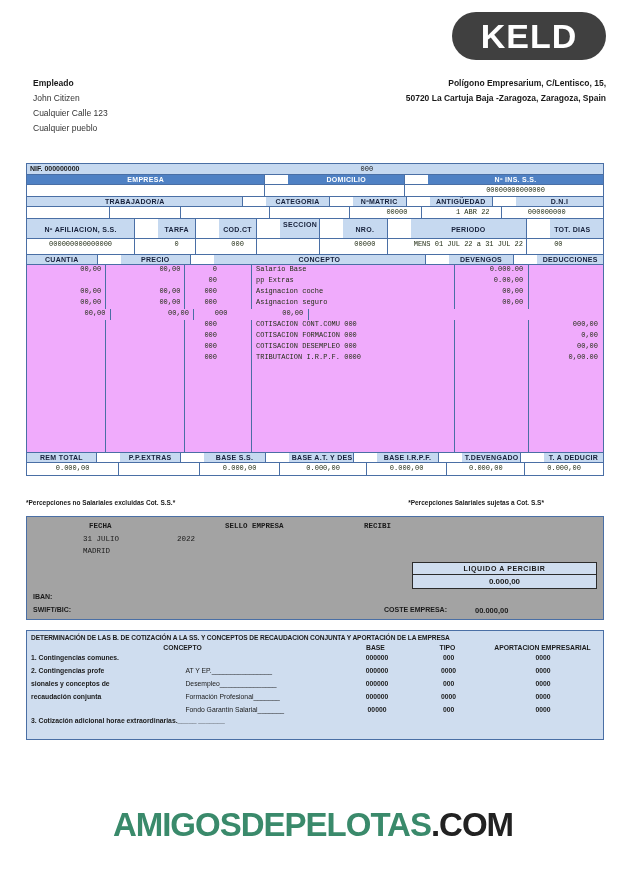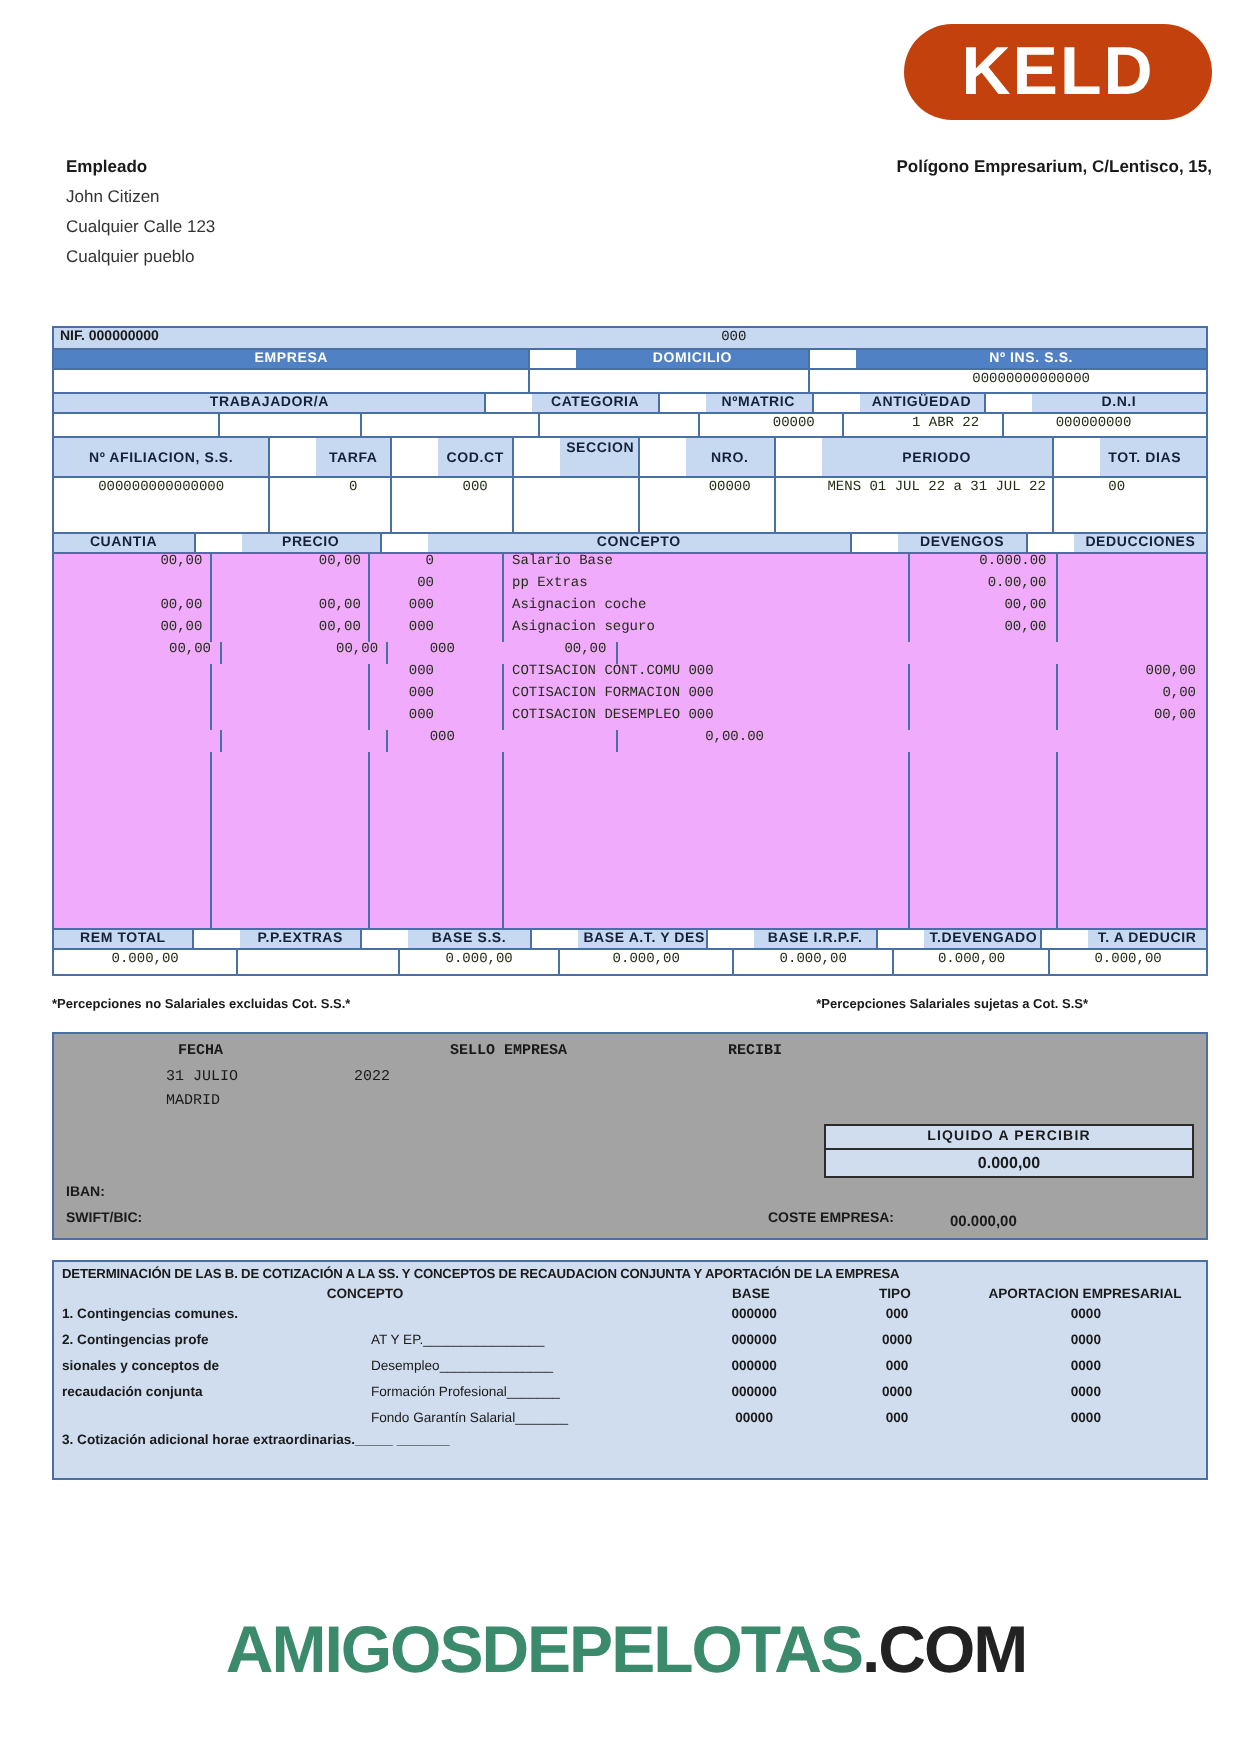--- a/index.html
+++ b/index.html
@@ -9,21 +9,21 @@
     font-family:"Liberation Sans", sans-serif;
     color:#1a1a1a;
     position:relative;
     overflow:hidden;
   }
 
   
   .logo-keld{
     position:absolute;left:452px;top:12px;
     width:154px;height:48px;
-    background:#c2410c;
+    background:#404040;
     border-radius:24px;
     display:flex;align-items:center;justify-content:center;
   }
   .logo-keld span{
     color:#ffffff;
     font-weight:bold;
     font-size:34px;
     letter-spacing:1px;
     font-family:"Liberation Sans", sans-serif;
   }
@@ -154,20 +154,21 @@
 
 <div class="employee-block">
   <div class="lbl">Empleado</div>
   <div class="ln">John Citizen</div>
   <div class="ln">Cualquier Calle 123</div>
   <div class="ln">Cualquier pueblo</div>
 </div>
 
 <div class="company-addr">
   <div>Polígono Empresarium, C/Lentisco, 15,</div>
+  <div>50720 La Cartuja Baja -Zaragoza, Zaragoza, Spain</div>
 </div>
 
 <div class="slip">
 
   <div class="nifstrip">
     <div class="a">NIF. 000000000</div>
     <div class="b">000</div>
   </div>
 
   <div class="row bb">
@@ -200,21 +201,21 @@
 
   <div class="row bb" style="height:20px">
     <div class="cell hdr-light" style="width:25%;line-height:20px">Nº AFILIACION, S.S.</div>
     <div class="cell hdr-light" style="width:8.5%;line-height:20px">TARFA</div>
     <div class="cell hdr-light" style="width:8.5%;line-height:20px">COD.CT</div>
     <div class="cell hdr-light" style="width:9%;line-height:9px;padding-top:1px;white-space:normal">SECCION</div>
     <div class="cell hdr-light" style="width:10%;line-height:20px">NRO.</div>
     <div class="cell hdr-light" style="width:27%;line-height:20px">PERIODO</div>
     <div class="cell hdr-light" style="width:12%;line-height:20px;text-align:left;padding-left:4px">TOT. DIAS</div>
   </div>
-  <div class="row bb" style="height:28px">
+  <div class="row bb" style="height:16px">
     <div class="cell val ctr" style="width:25%">000000000000000</div>
     <div class="cell val ctr" style="width:8.5%">0</div>
     <div class="cell val ctr" style="width:8.5%">000</div>
     <div class="cell val" style="width:9%"></div>
     <div class="cell val ctr" style="width:10%">00000</div>
     <div class="cell val ctr" style="width:27%">MENS 01 JUL 22 a 31 JUL 22</div>
     <div class="cell val" style="width:12%;padding-left:4px">00</div>
   </div>
 
   <div class="row bb ct-head">
@@ -286,20 +287,21 @@
         <div class="ct-c2"></div>
         <div class="ct-c3">000</div>
         <div class="ct-c4">COTISACION DESEMPLEO 000</div>
         <div class="ct-c5"></div>
         <div class="ct-c6">00,00</div>
       </div>
       <div class="ct-line">
         <div class="ct-c1"></div>
         <div class="ct-c2"></div>
         <div class="ct-c3">000</div>
+        <div class="ct-c4">TRIBUTACION I.R.P.F. 0000</div>
         <div class="ct-c5"></div>
         <div class="ct-c6">0,00.00</div>
       </div>
       <div class="ct-line">
         <div class="ct-c1"></div>
         <div class="ct-c2"></div>
         <div class="ct-c3"></div>
         <div class="ct-c4"></div>
         <div class="ct-c5"></div>
         <div class="ct-c6"></div>

